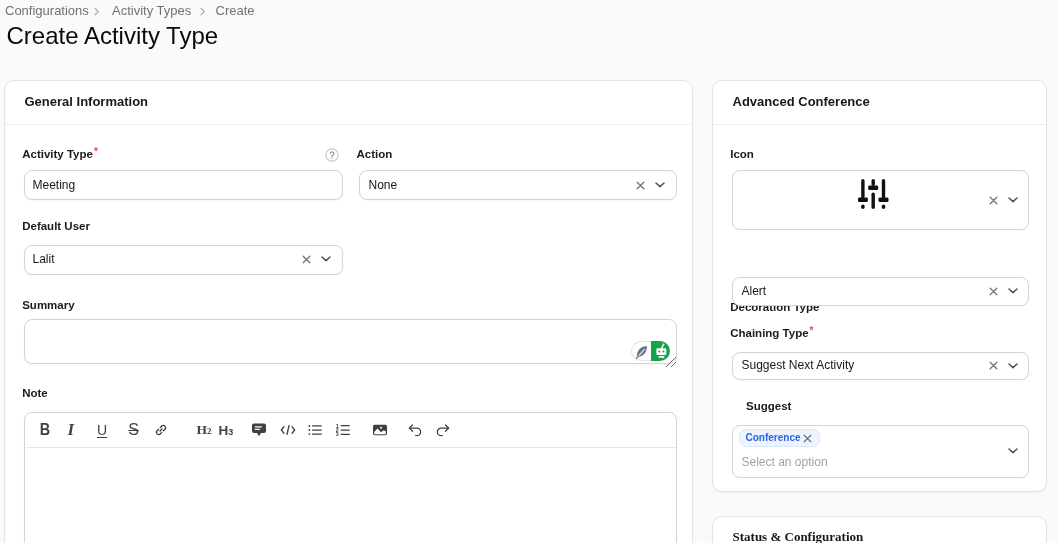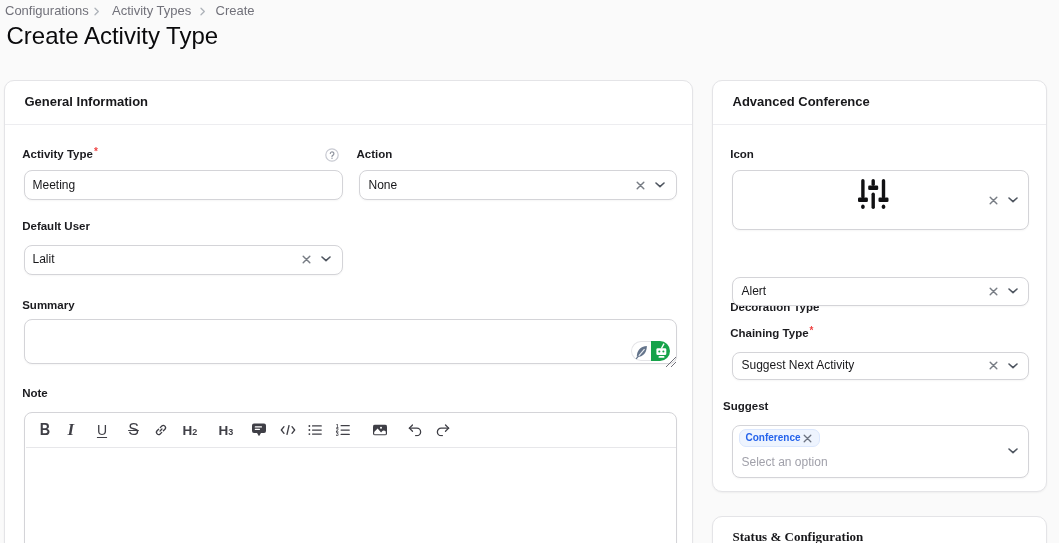--- a/index.html
+++ b/index.html
@@ -109,21 +109,21 @@
 
   <span class="tbi" style="left:39.8px; top:348.7px; font-size:17px; font-weight:700; transform:translate(-50%,-50%) scale(0.85,1);">B</span>
   <span class="tbi" style="left:65.8px; top:348.5px; font-size:17px; font-style:italic; font-family:'Liberation Serif',serif; font-weight:600;">I</span>
   <span class="tbi" style="left:97px; top:348.5px; font-size:14px; text-decoration:underline; text-underline-offset:2px;">U</span>
   <span class="tbi" style="left:128.5px; top:348.5px; font-size:16px; text-decoration:line-through;">S</span>
   <svg class="tbi" style="left:155.6px; top:349px;" width="15" height="15" viewBox="0 0 24 24" fill="none" stroke="#3f3f46" stroke-width="2.1" stroke-linecap="round">
     <path d="M10.5 13.5 L13.5 10.5"></path>
     <path d="M13.2 15.8 l-2.5 2.5 a3.54 3.54 0 0 1 -5 -5 l2.5 -2.5"></path>
     <path d="M10.8 8.2 l2.5 -2.5 a3.54 3.54 0 0 1 5 5 l-2.5 2.5"></path>
   </svg>
-  <span class="tbi" style="left:185px; top:349px; font-size:13.5px; font-weight:600;">H<span style="font-size:9px;">2</span></span>
+  <span class="tbi" style="left:199px; top:349px; font-size:13.5px; font-weight:600;font-family:Liberation Serif, serif;">H<span style="font-size:9px;">2</span></span>
   <span class="tbi" style="left:221px; top:349px; font-size:13.5px; font-weight:600;">H<span style="font-size:9px;">3</span></span>
   <svg class="tbi" style="left:254.2px; top:348.5px;" width="15" height="14" viewBox="0 0 15 14" fill="#3f3f46">
       <path d="M2.5 0.5 h10 a2 2 0 0 1 2 2 v5.5 a2 2 0 0 1 -2 2 h-3 L7.5 13.3 L5.5 10 h-3 a2 2 0 0 1 -2 -2 V2.5 a2 2 0 0 1 2 -2 Z"></path>
       <rect x="3.2" y="3.3" width="7.4" height="1.2" rx="0.6" fill="#fff"></rect>
       <rect x="3.2" y="5.7" width="5.4" height="1.2" rx="0.6" fill="#fff"></rect>
     </svg>
   <svg class="tbi" style="left:282.7px; top:349px;" width="16" height="13" viewBox="0 0 24 18" fill="none" stroke="#3f3f46" stroke-width="2" stroke-linecap="round" stroke-linejoin="round">
       <path d="M6 4 L2 9 L6 14"></path>
       <path d="M18 4 L22 9 L18 14"></path>
       <path d="M13.5 2.5 L10.5 15.5"></path>
@@ -195,21 +195,21 @@
   <span class="lbl" style="left:17.2px; top:247px;">Chaining Type<span class="req">*</span></span>
   <div class="ctl" style="left:19px; top:270.5px; width:296.5px; height:28px;"></div>
   <span class="val" style="left:28.5px; top:278.2px;">Suggest Next Activity</span>
   <svg class="abs" style="left:274.5px; top:279px;" width="11" height="11" viewBox="0 0 11 11" fill="none">
       <path d="M2.2 2.2 L8.8 8.8 M8.8 2.2 L2.2 8.8" stroke="#787d85" stroke-width="1.45" stroke-linecap="round"></path>
     </svg>
   <svg class="abs" style="left:294px; top:282px;" width="12" height="7" viewBox="0 0 12 7" fill="none">
       <path d="M2 1 L6 4.6 L10 1" stroke="#4f5660" stroke-width="1.6" stroke-linecap="round" stroke-linejoin="round"></path>
     </svg>
 
-  <span class="lbl" style="left:10px; top:319.7px;">Suggest</span>
+  <span class="lbl" style="left:33px; top:319.7px;">Suggest</span>
   <div class="ctl" style="left:19px; top:344px; width:296.5px; height:53px;"></div>
   <div class="abs" style="left:25.5px; top:348.1px; width:81px; height:18px; background:#eef4fe; border:1px solid #dbe7fd; border-radius:7px;"></div>
   <span class="abs" style="left:32.5px; top:352.2px; font-size:10px; font-weight:700; color:#2563eb; line-height:10px;">Conference</span>
   <svg class="abs" style="left:89.8px; top:352.9px;" width="9" height="9" viewBox="0 0 9 9" fill="none">
       <path d="M1.2 1.2 L7.8 7.8 M7.8 1.2 L1.2 7.8" stroke="#6b7280" stroke-width="1.3" stroke-linecap="round"></path>
     </svg>
   <span class="val ph" style="left:28.5px; top:374.5px;">Select an option</span>
   <svg class="abs" style="left:294px; top:366.8px;" width="12" height="7" viewBox="0 0 12 7" fill="none">
       <path d="M2 1 L6 4.6 L10 1" stroke="#4f5660" stroke-width="1.6" stroke-linecap="round" stroke-linejoin="round"></path>
     </svg>

